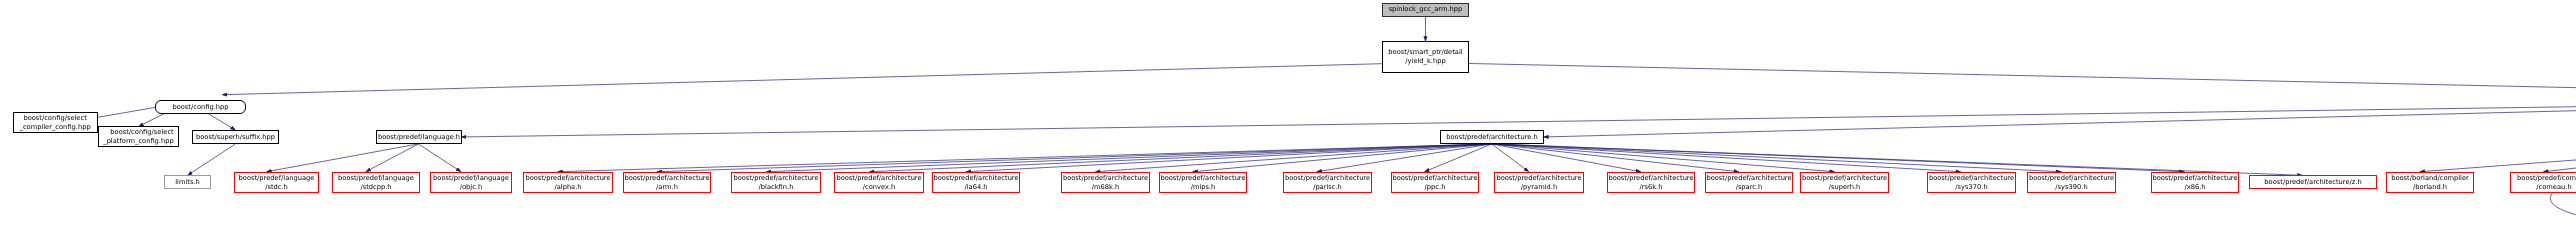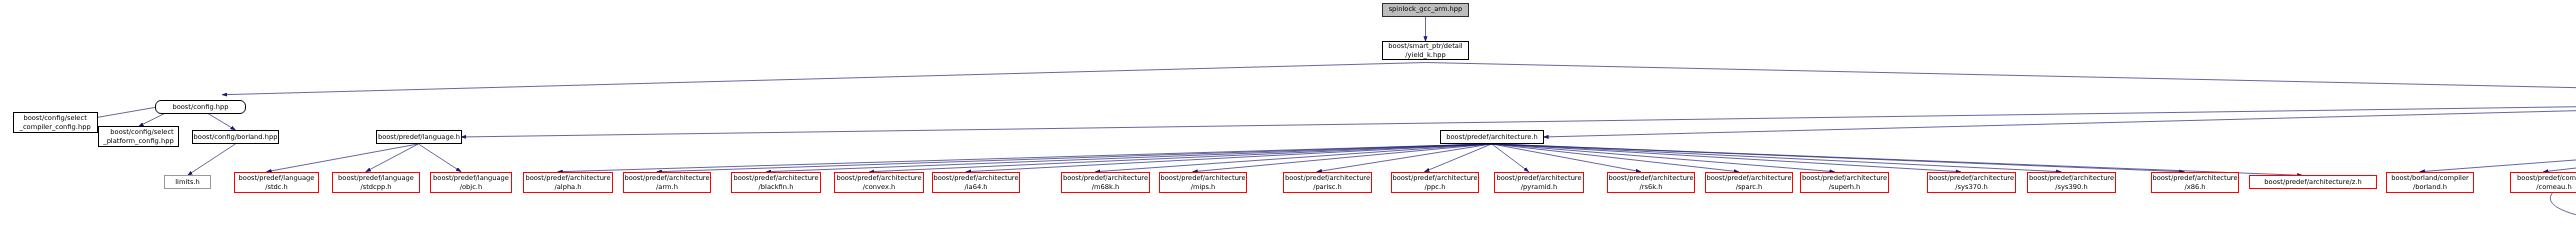--- a/index.html
+++ b/index.html
@@ -80,28 +80,28 @@
       <path d="M5413,279 L5883,333" fill="none" stroke="#191970" stroke-width="1.3" marker-end="url(#arr)"></path>
       <path d="M5413,279 L6072,333" fill="none" stroke="#191970" stroke-width="1.3" marker-end="url(#arr)"></path>
       <path d="M5413,279 L6262,333" fill="none" stroke="#191970" stroke-width="1.3" marker-end="url(#arr)"></path>
       <path d="M5413,279 L6451,333" fill="none" stroke="#191970" stroke-width="1.3" marker-end="url(#arr)"></path>
       <path d="M5413,279 L6641,333" fill="none" stroke="#191970" stroke-width="1.3" marker-end="url(#arr)"></path>
       <path d="M5413,279 L6829,333" fill="none" stroke="#191970" stroke-width="1.3" marker-end="url(#arr)"></path>
       <path d="M5413,279 C4760,335 4790,468 5556,443.5" fill="none" stroke="#191970" stroke-width="1.3" marker-end="url(#arr)"></path>
       <path d="M6451,374 L5722,443.5" fill="none" stroke="#191970" stroke-width="1.3" marker-end="url(#arr)"></path>
     </svg>
 <div class="node root" style="left: 1382px; top: 2.6px; width: 87px; height: 14px;">spinlock_gcc_arm.hpp</div>
-    <div class="node normal" style="left: 1382px; top: 41px; width: 87px; height: 19px;">boost/smart_ptr/detail
+    <div class="node normal" style="left: 1382px; top: 41px; width: 87px; height: 32px;">boost/smart_ptr/detail
 /yield_k.hpp</div>
     <div class="node normal" style="left: 155px; top: 100px; width: 91px; height: 14px; border-radius: 6px;">boost/config.hpp</div>
     <div class="node normal" style="left: 2.6px; top: 112px; width: 85px; height: 21px; margin-left: 10px;">boost/config/select
 _compiler_config.hpp</div>
     <div class="node normal" style="left: 98px; top: 126px; width: 81px; height: 21px; text-align: right;">boost/config/select
 _platform_config.hpp</div>
-    <div class="node normal" style="left: 192px; top: 130px; width: 87px; height: 14px;">boost/config/borland.hpp</div>
+    <div class="node normal" style="left: 192px; top: 130px; width: 87px; height: 14px;">boost/superh/suffix.hpp</div>
     <div class="node normal" style="left: 376px; top: 130px; width: 86px; height: 14px;">boost/predef/language.h</div>
     <div class="node normal" style="left: 1440px; top: 130px; width: 104px; height: 14px; text-align: right;">boost/predef/architecture.h</div>
     <div class="node plain" style="left: 164px; top: 175px; width: 47px; height: 14px;">limits.h</div>
     <div class="node truncated" style="left: 224px; top: 172px; width: 85px; height: 21px;">boost/predef/language
 /stdc.h</div>
     <div class="node truncated" style="left: 322px; top: 172px; width: 88px; height: 21px;">boost/predef/language
 /stdcpp.h</div>
     <div class="node truncated" style="left: 420px; top: 172px; width: 82px; height: 21px;">boost/predef/language
 /objc.h</div>
     <div class="node truncated" style="left: 513px; top: 172px; width: 90px; height: 21px;">boost/predef/architecture

